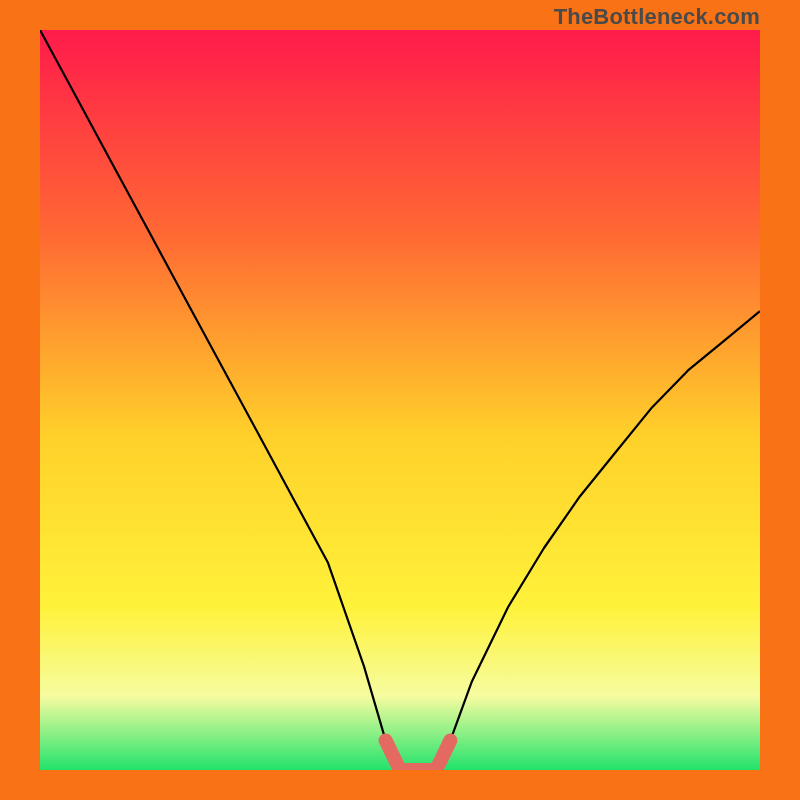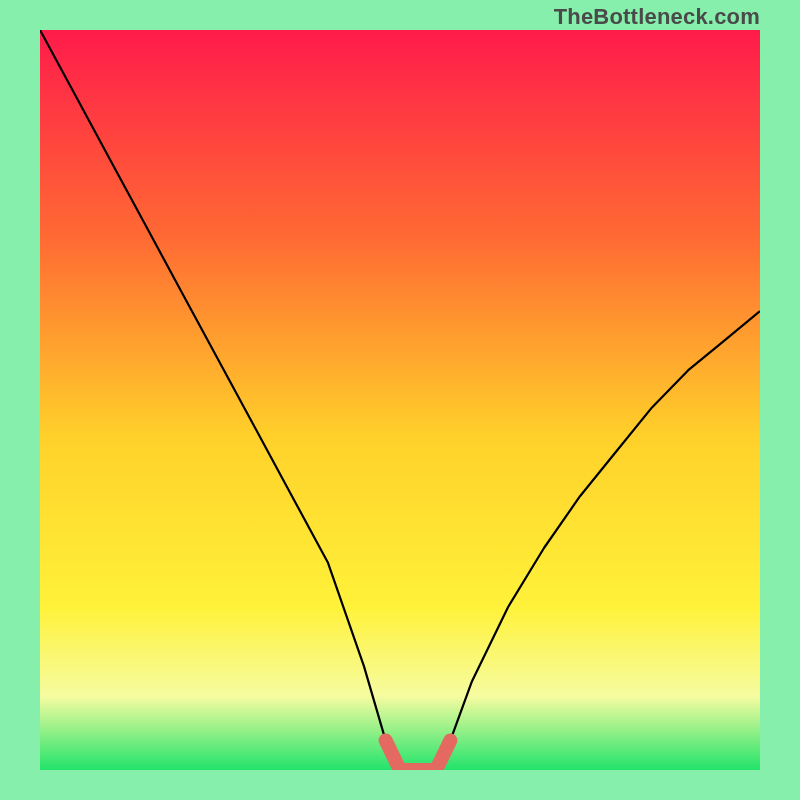--- a/index.html
+++ b/index.html
@@ -8,21 +8,21 @@
     width: 800px;
     height: 800px;
     overflow: hidden;
     background: #000;
     font-family: Arial, Helvetica, sans-serif;
   }
   .frame {
     position: relative;
     width: 800px;
     height: 800px;
-    background: #86efac;
+    background: #f97316;
   }
   .plot-area {
     position: absolute;
     left: 40px;
     top: 30px;
     width: 720px;
     height: 740px;
     overflow: hidden;
   }
   .plot-area svg {

